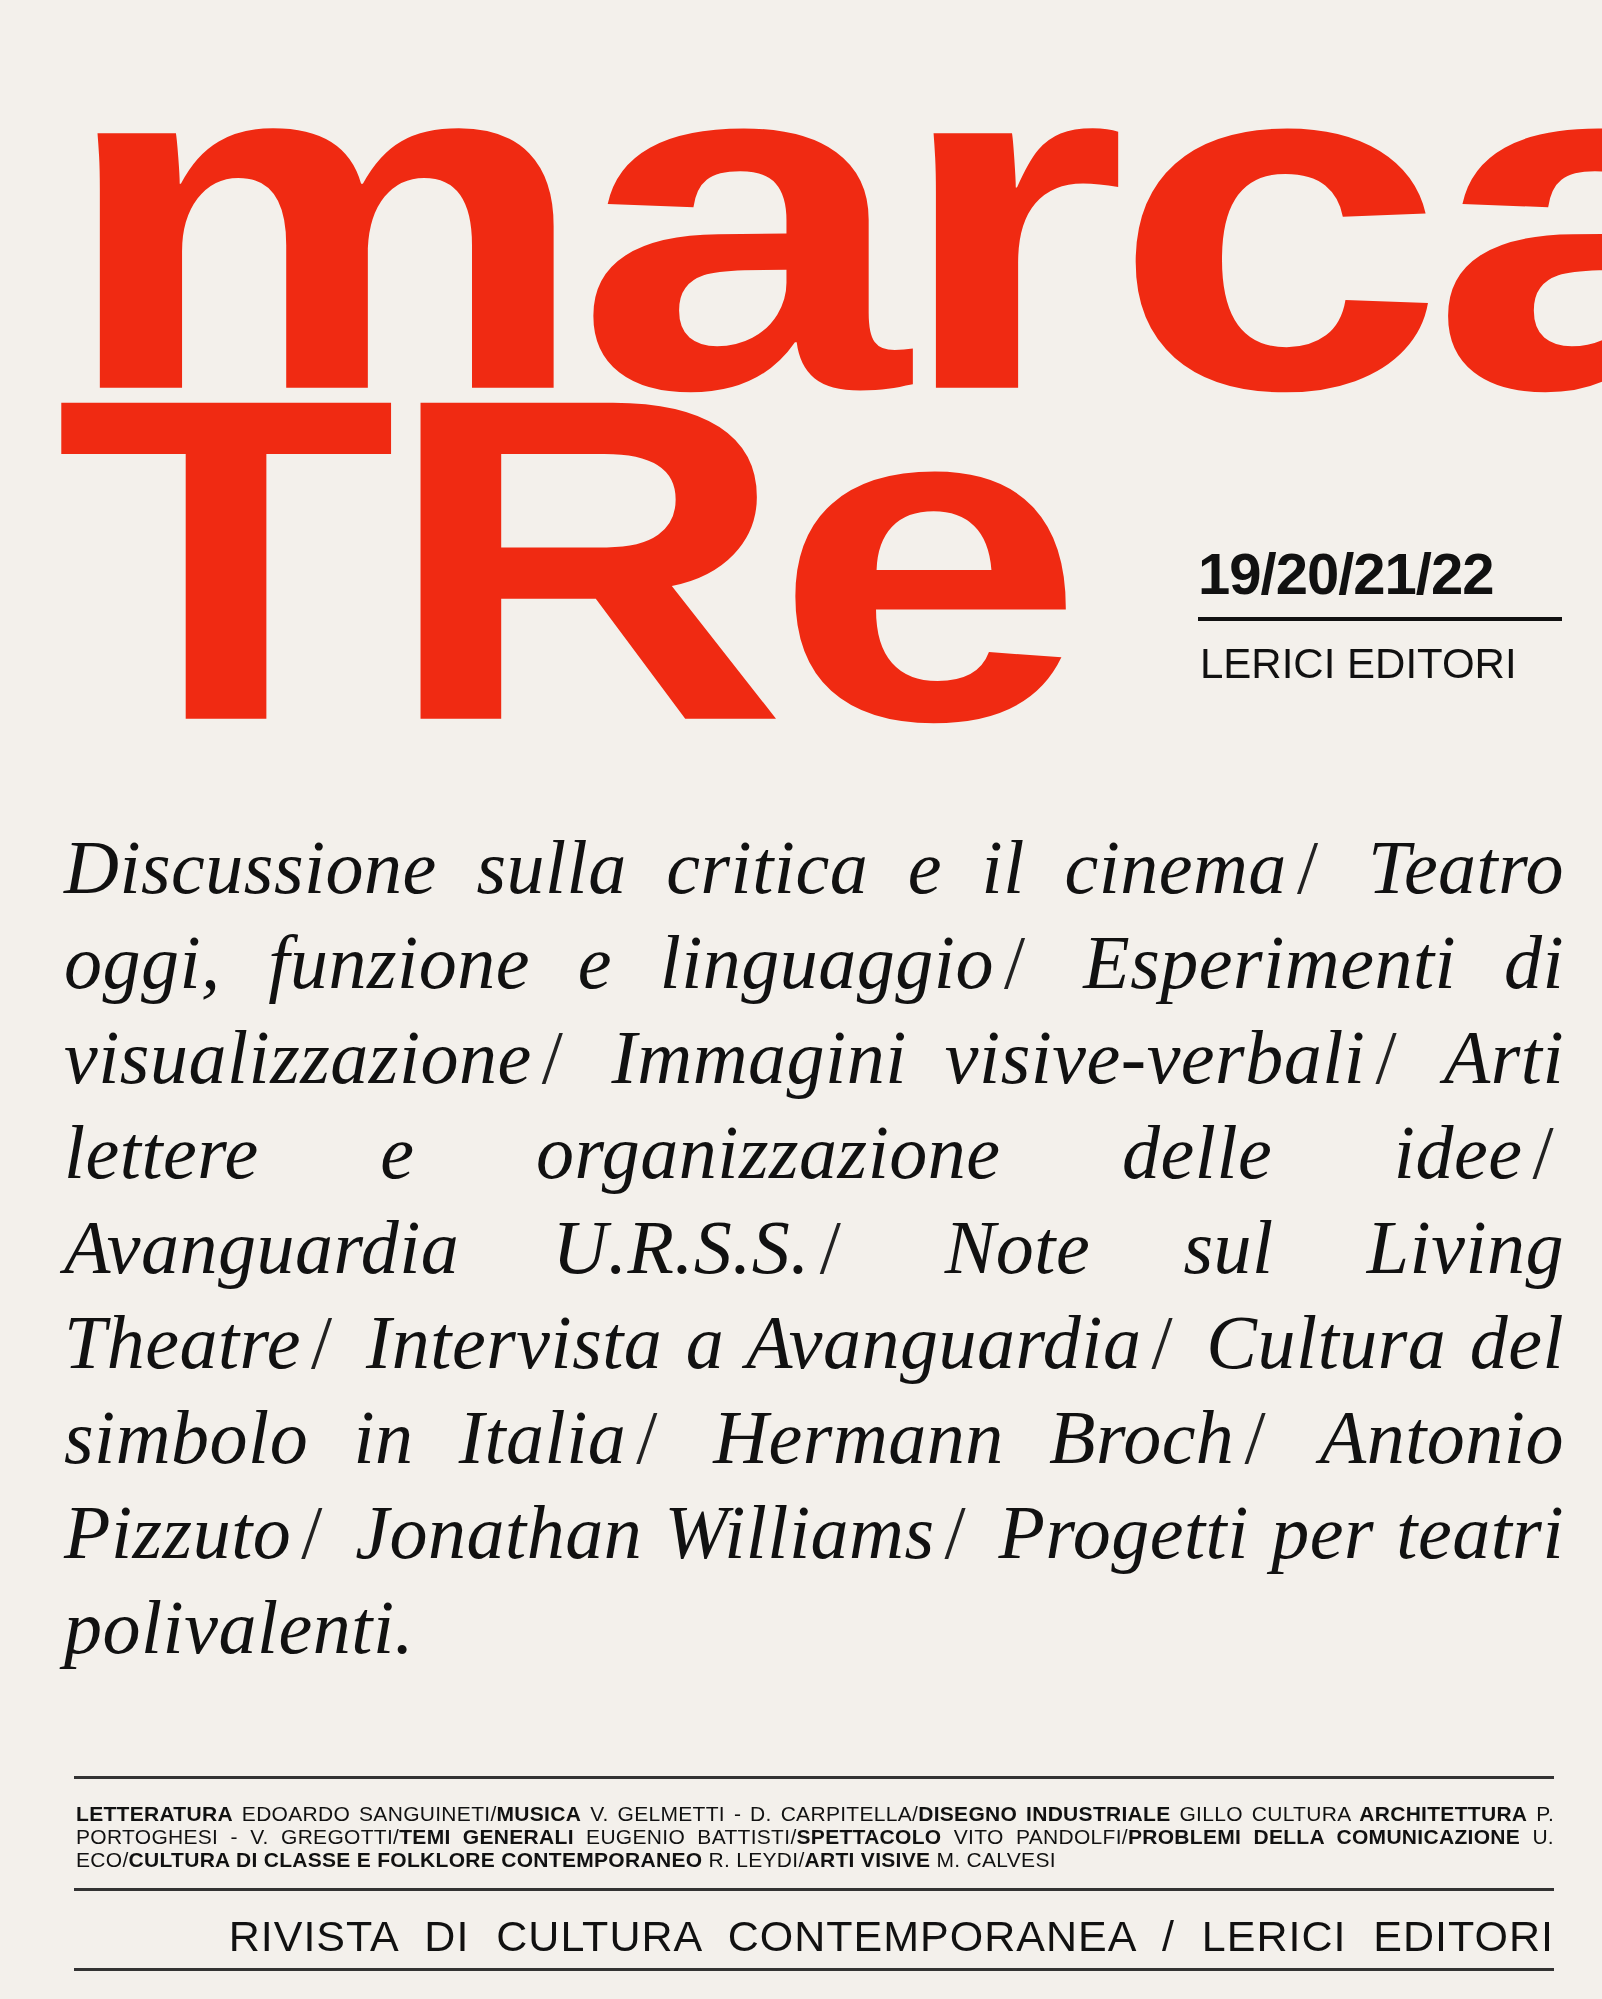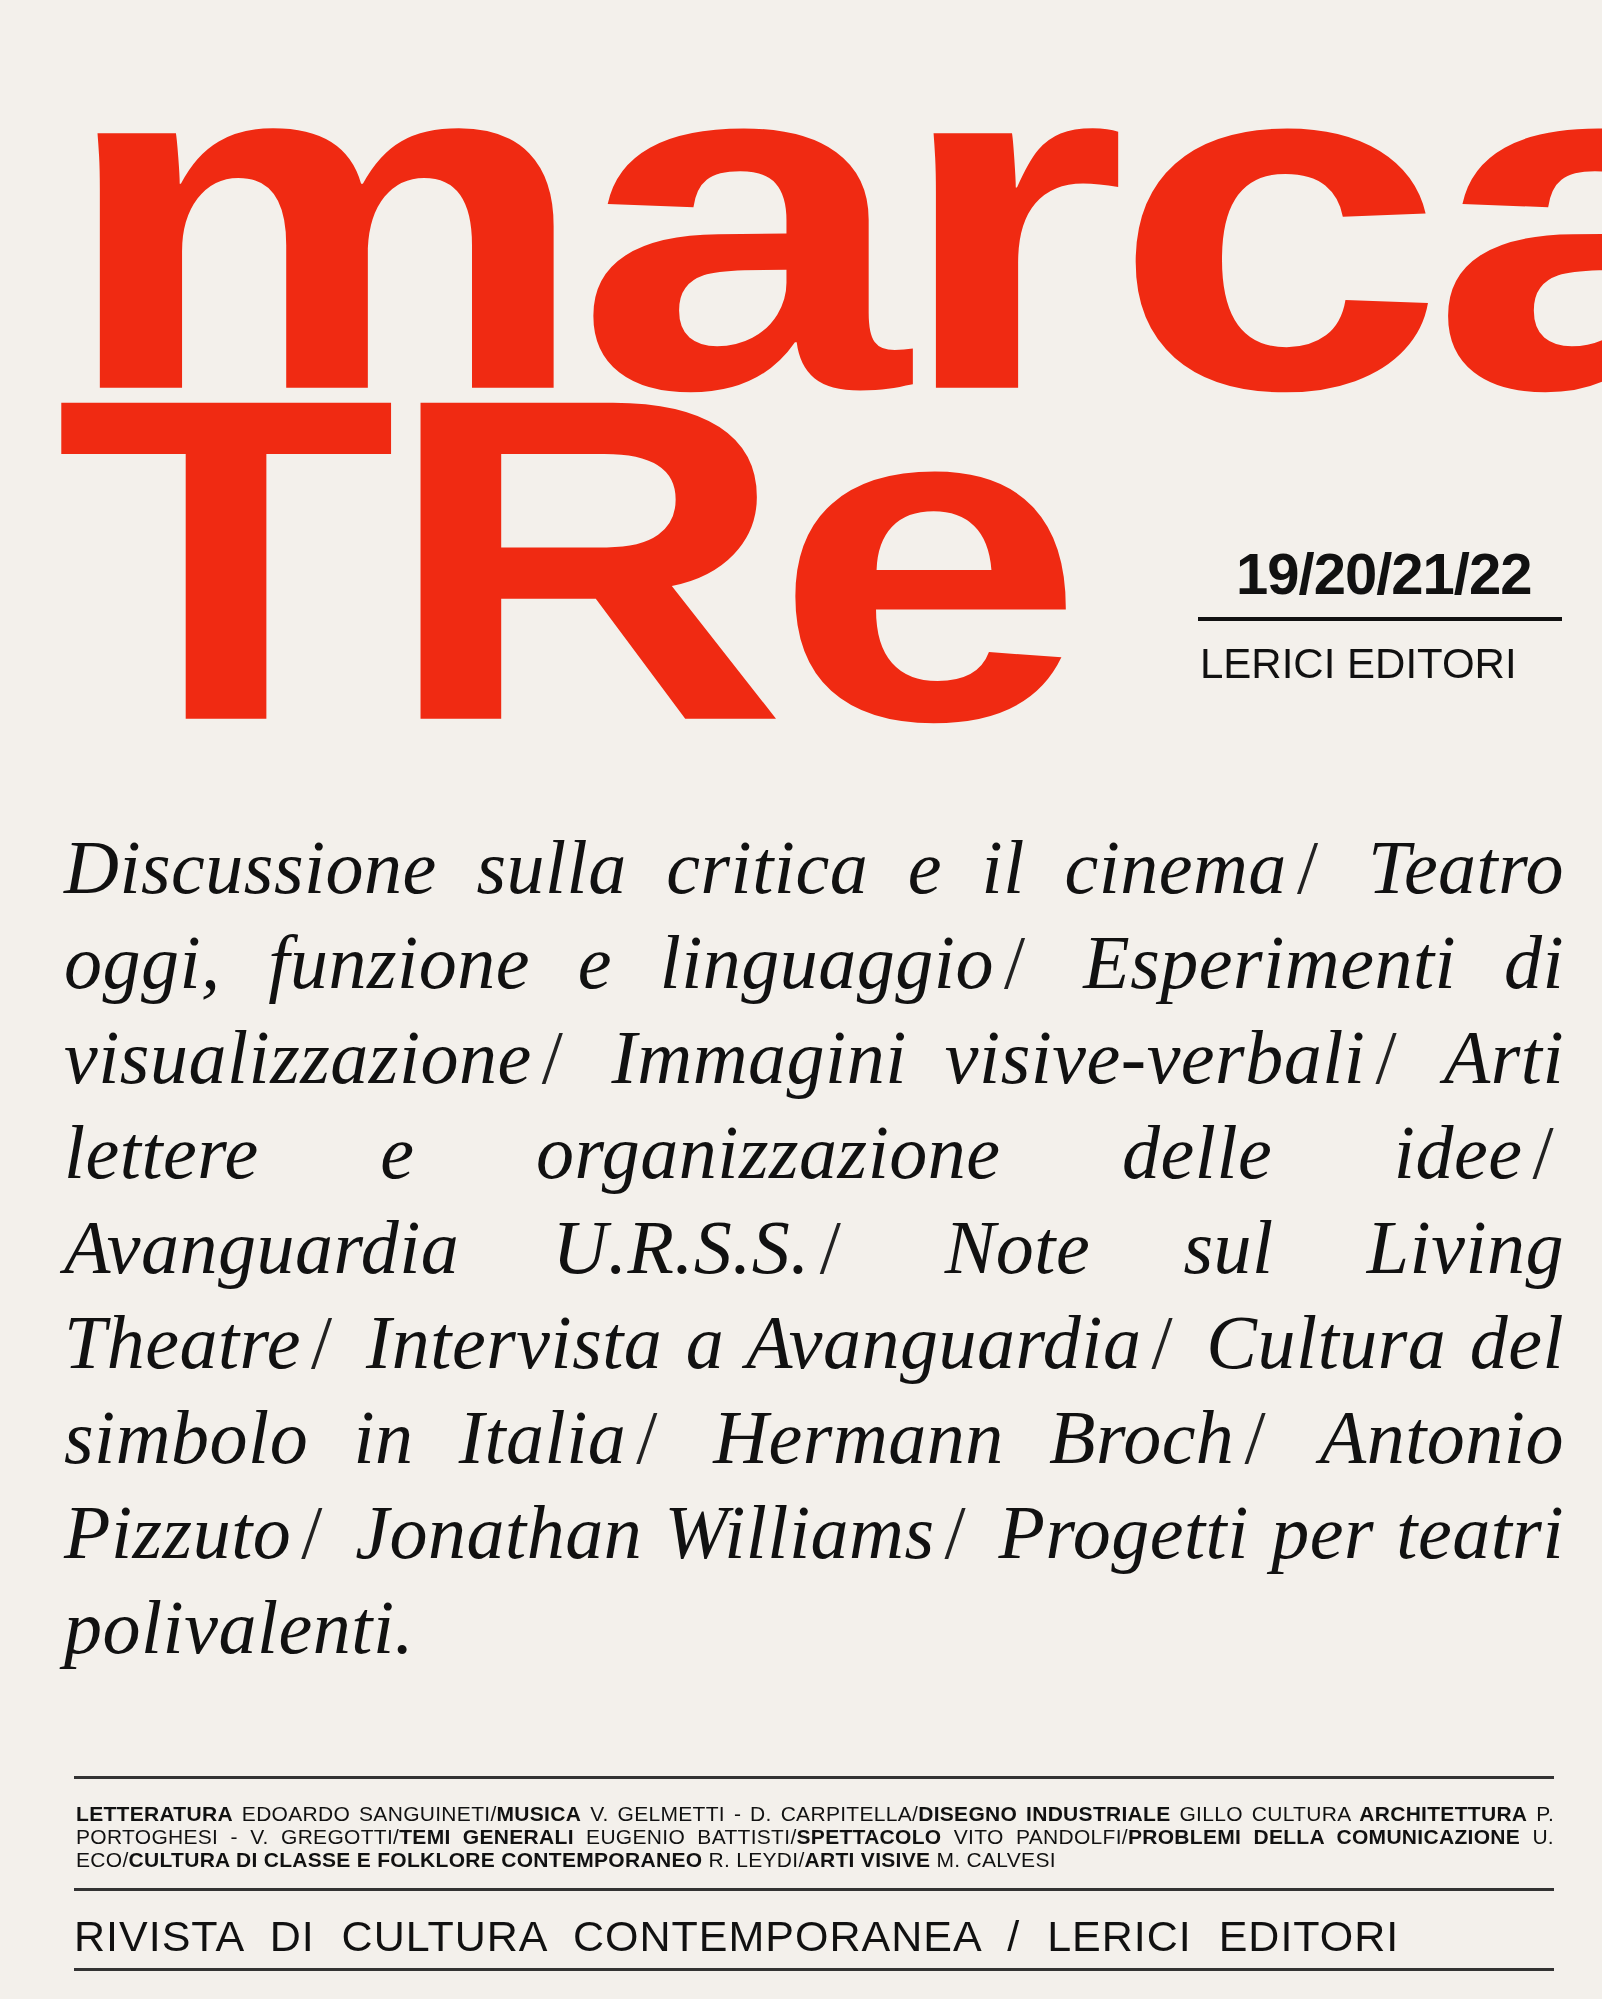--- a/index.html
+++ b/index.html
@@ -1,28 +1,28 @@
 <!DOCTYPE html>
 <html><head>
 <meta charset="utf-8">
 <style>
   html,body{margin:0;padding:0;}
   body{width:1602px;height:1999px;background:#f3f0eb;position:relative;overflow:hidden;font-family:"Liberation Sans",sans-serif;color:#111;}
   .logo{position:absolute;color:#f02a12;font-family:"Liberation Sans",sans-serif;font-weight:bold;line-height:1;letter-spacing:-14px;}
   .logo-top{left:58px;top:-20px;font-size:560px;transform:scaleX(1.07) scaleY(0.86);transform-origin:left top;}
   .logo-bottom{left:55px;top:330px;font-size:560px;transform:scaleX(1.0) scaleY(0.82);transform-origin:left top;}
-  .issue{position:absolute;left:1198px;top:540px;font-size:58px;font-weight:bold;letter-spacing:-1px;margin-left:38px;}
+  .issue{position:absolute;left:1198px;top:540px;font-size:58px;font-weight:bold;letter-spacing:-1px;}
   .issue-rule{position:absolute;left:1198px;top:617px;width:364px;height:4px;background:#111;}
   .publisher-small{position:absolute;left:1200px;top:640px;font-size:42px;letter-spacing:0px;}
   .topics{position:absolute;left:64px;top:820px;width:1500px;font-family:"Liberation Serif",serif;font-style:italic;font-size:76px;line-height:95px;text-align:justify;letter-spacing:0.5px;}
   .topics .sep{font-style:normal;font-weight:normal;padding:0 10px;color:#222;}
   .rule{position:absolute;left:74px;width:1480px;height:3px;background:#333;}
   .credits{position:absolute;left:76px;top:1802px;width:1478px;font-size:21px;line-height:23px;text-align:justify;letter-spacing:0.3px;}
   .credits b{font-weight:bold;}
-  .footer{position:absolute;left:74px;top:1912px;width:1480px;font-size:43px;letter-spacing:1px;word-spacing:14px;white-space:nowrap;}
+  .footer{position:absolute;left:74px;top:1912px;width:1480px;font-size:43px;letter-spacing:1px;word-spacing:14px;white-space:nowrap;text-align:right;}
 </style>
 </head>
 <body>
 
 <div class="logo logo-top">marca</div>
 <div class="logo logo-bottom">TRe</div>
 
 <div class="issue">19/20/21/22</div>
 <div class="issue-rule"></div>
 <div class="publisher-small">LERICI EDITORI</div>

